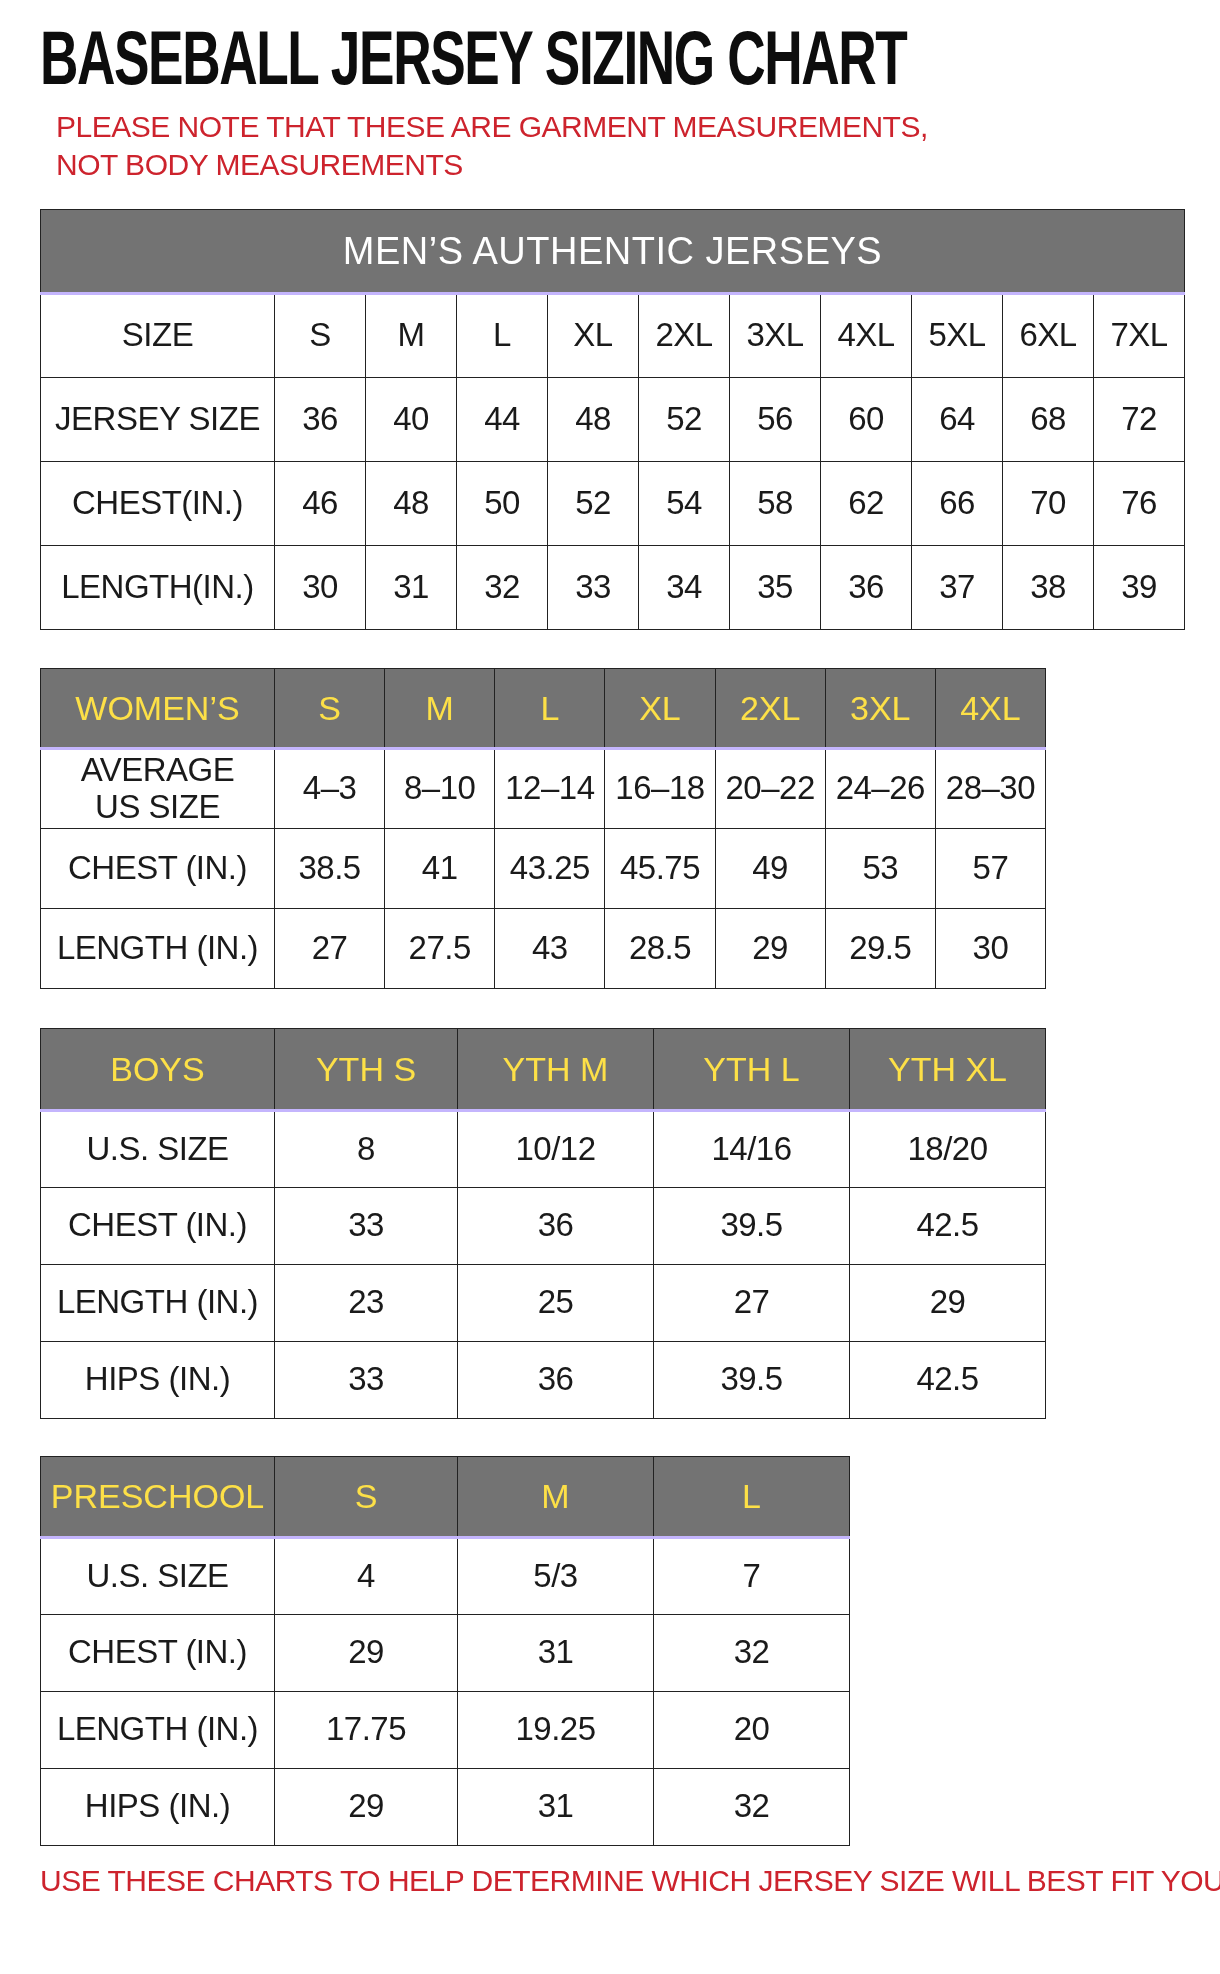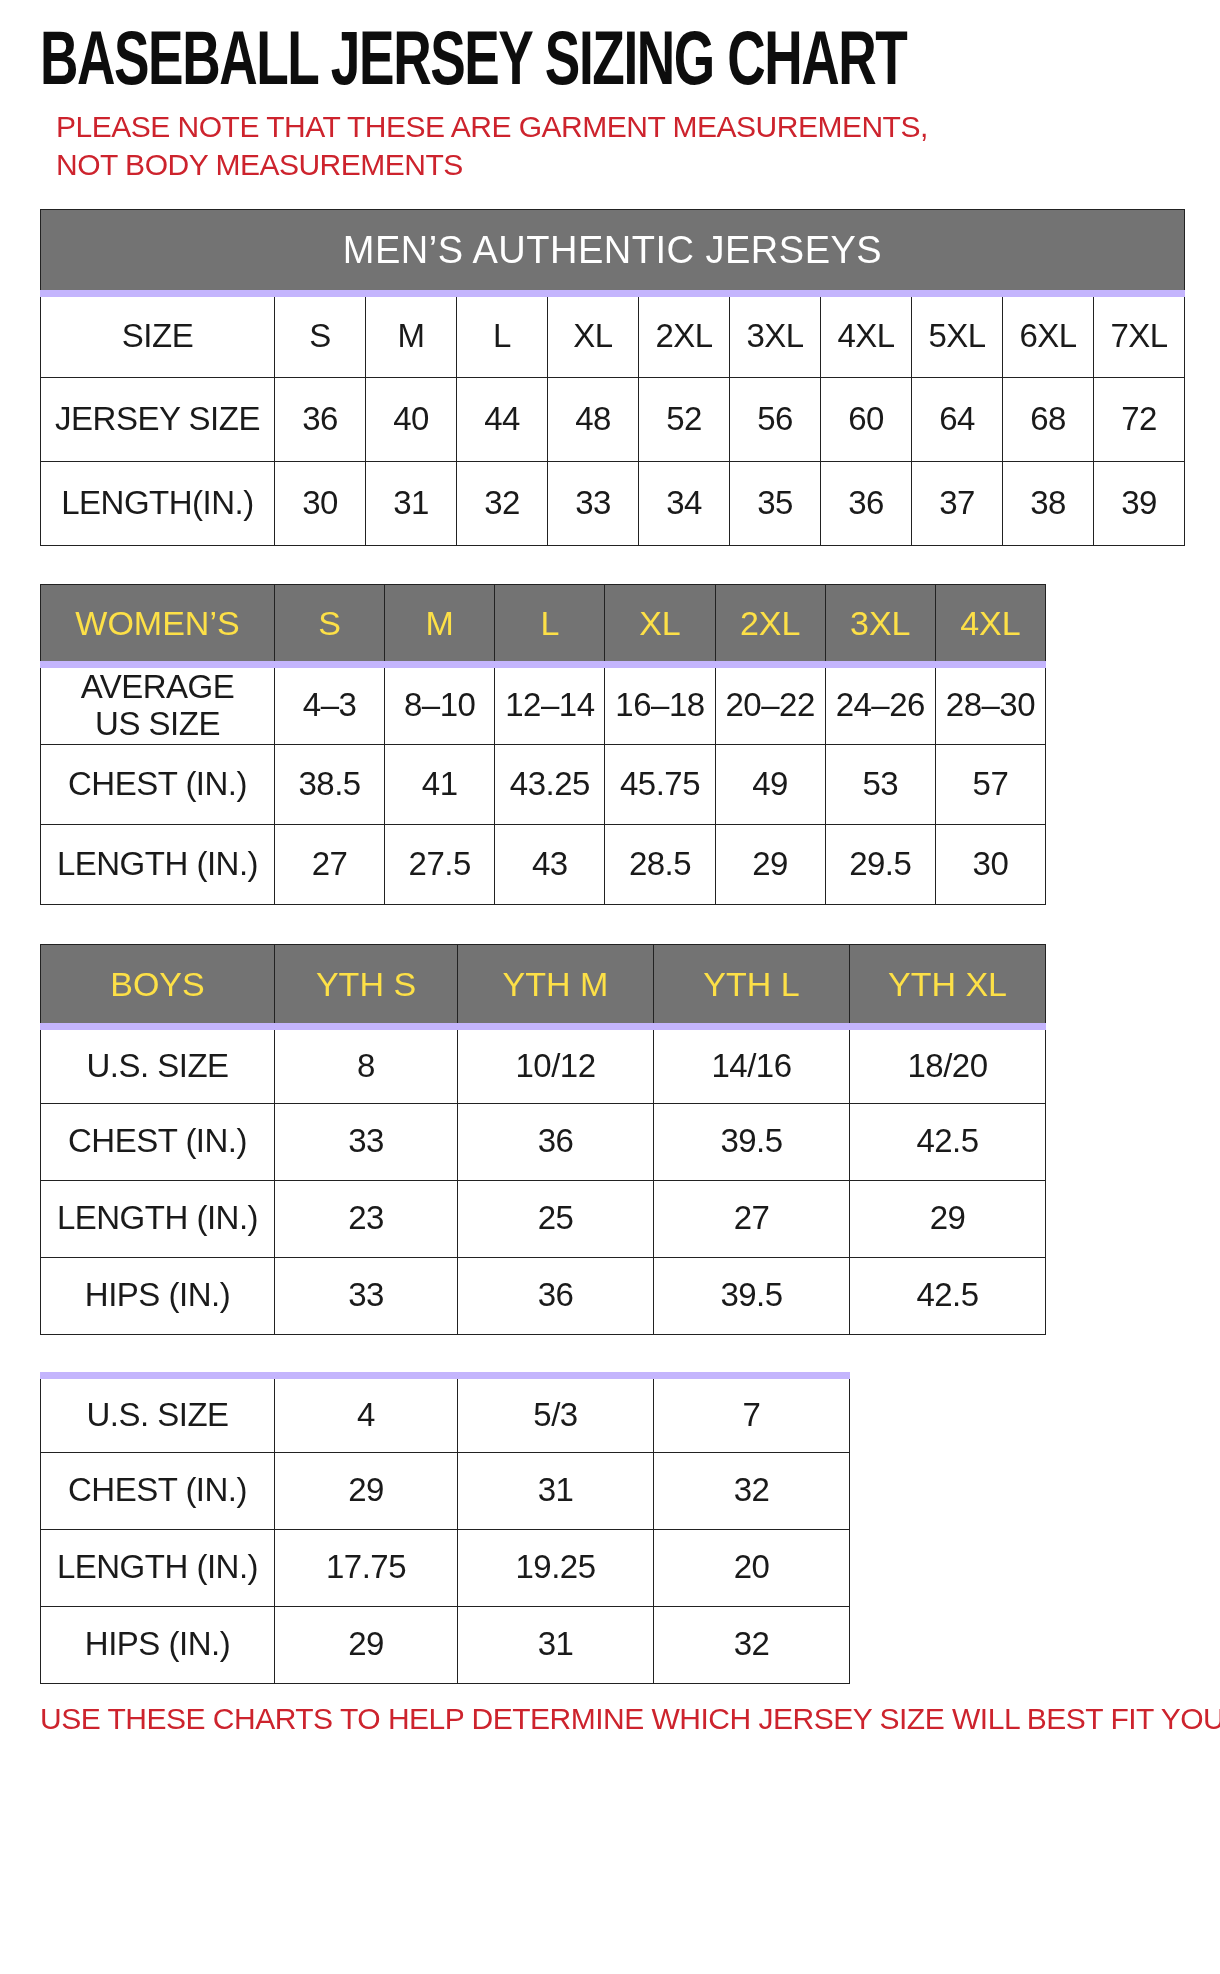--- a/index.html
+++ b/index.html
@@ -46,21 +46,21 @@
     font-size:33px;letter-spacing:-0.5px;padding:0;color:var(--text);
     white-space:pre-line;line-height:1.12;overflow:hidden;
   }
   td.band{
     background:var(--gray);color:#ffffff;
     font-size:38px;letter-spacing:0.5px;
   }
   tr.ghead td{
     background:var(--gray);color:#fde047;font-size:34px;letter-spacing:0;
   }
-  tr.sep td{border-top:7px solid #c4b5fd;}
+  tr.sep td{border-top:3px solid #c4b5fd;}
 
   .footer{
     margin:18px 0 0 0;white-space:nowrap;
     color:var(--red);font-size:30px;letter-spacing:-0.5px;
   }
 </style>
 </head>
 <body>
 
 <div class="page">
@@ -98,20 +98,33 @@
           <td class="val">44</td>
           <td class="val">48</td>
           <td class="val">52</td>
           <td class="val">56</td>
           <td class="val">60</td>
           <td class="val">64</td>
           <td class="val">68</td>
           <td class="val">72</td>
         </tr>
         <tr>
+          <td class="lbl">CHEST(IN.)</td>
+          <td class="val">46</td>
+          <td class="val">48</td>
+          <td class="val">50</td>
+          <td class="val">52</td>
+          <td class="val">54</td>
+          <td class="val">58</td>
+          <td class="val">62</td>
+          <td class="val">66</td>
+          <td class="val">70</td>
+          <td class="val">76</td>
+        </tr>
+        <tr>
           <td class="lbl">LENGTH(IN.)</td>
           <td class="val">30</td>
           <td class="val">31</td>
           <td class="val">32</td>
           <td class="val">33</td>
           <td class="val">34</td>
           <td class="val">35</td>
           <td class="val">36</td>
           <td class="val">37</td>
           <td class="val">38</td>
@@ -215,20 +228,26 @@
       </tbody>
   </table>
 
   <table class="tbl preschool">
     <colgroup>
         <col class="c-lbl">
         <col class="c-b1">
         <col span="2">
       </colgroup>
     <tbody>
+        <tr class="ghead">
+          <td class="lbl">PRESCHOOL</td>
+          <td class="val">S</td>
+          <td class="val">M</td>
+          <td class="val">L</td>
+        </tr>
         <tr class="sep">
           <td class="lbl">U.S. SIZE</td>
           <td class="val">4</td>
           <td class="val">5/3</td>
           <td class="val">7</td>
         </tr>
         <tr>
           <td class="lbl">CHEST (IN.)</td>
           <td class="val">29</td>
           <td class="val">31</td>

